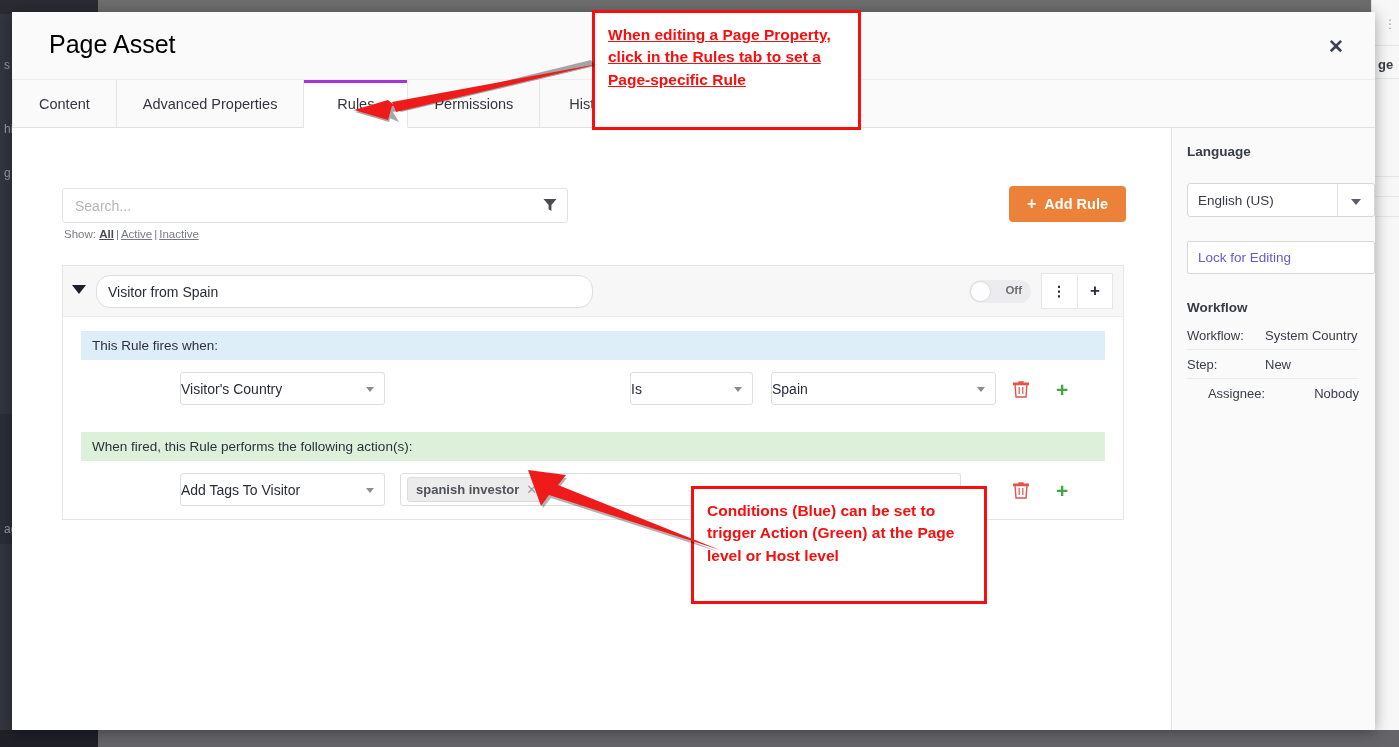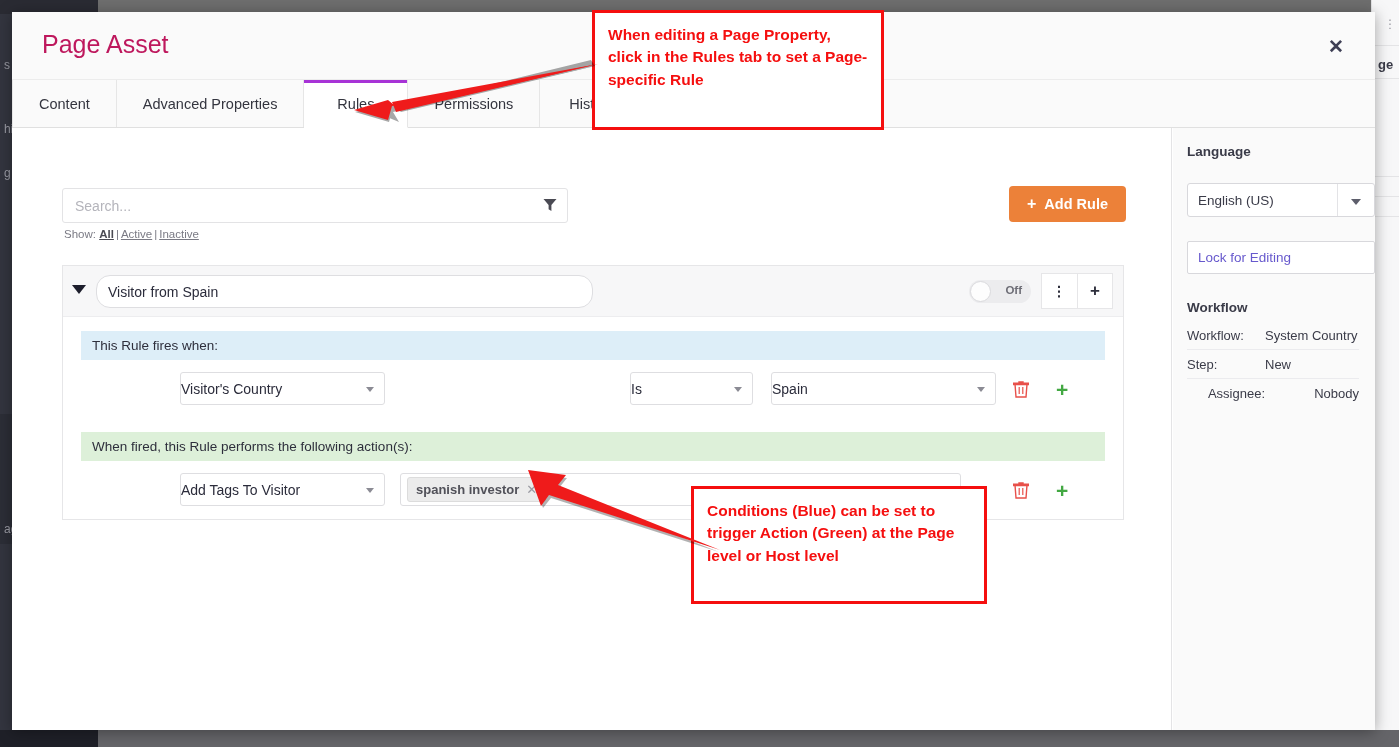--- a/index.html
+++ b/index.html
@@ -55,22 +55,22 @@
     width: 1363px; height: 718px;
     background: #ffffff;
     box-shadow: 0 2px 14px rgba(0,0,0,.35);
     overflow: hidden;
   }
   #modal-header {
     position: relative; height: 68px;
     background: #fafafa; border-bottom: 1px solid #ececec;
   }
   #page-title {
-    position: absolute; left: 30px; top: 18px;
-    font-size: 25px; color: #be185d; font-weight: normal;
+    position: absolute; left: 37px; top: 18px;
+    font-size: 25px; color: #000000; font-weight: normal;
   }
   #close-btn {
     position: absolute; right: 24px; top: 20px;
     width: 30px; height: 30px; line-height: 30px; text-align: center;
     font-size: 19px; font-weight: bold; color: #3e3f55; cursor: pointer;
     user-select: none;
   }
 
   
   #tabs {
@@ -241,21 +241,21 @@
   }
   .wf-row .k { width: 78px; }
   .wf-row .v { flex: 1; }
 
   
   .anno {
     position: absolute; background: #fff; border: 3px solid #f50f0f;
     color: #f50f0f; font-weight: bold; font-size: 15.5px; line-height: 1.45;
     padding: 11px 13px; z-index: 40;
   }
-  #anno-top { left: 592px; top: 10px; width: 292px; height: 120px; }
+  #anno-top { left: 592px; top: 10px; width: 269px; height: 120px; text-decoration: underline; }
   #anno-bottom { left: 691px; top: 486px; width: 296px; height: 118px; }
   .arrow-svg { position: absolute; z-index: 45; pointer-events: none; }
 </style>
 </head>
 <body>
 
 <div id="bg-left-rail">
   <div class="rail-top"></div>
 </div>
 <div id="bg-nav">

